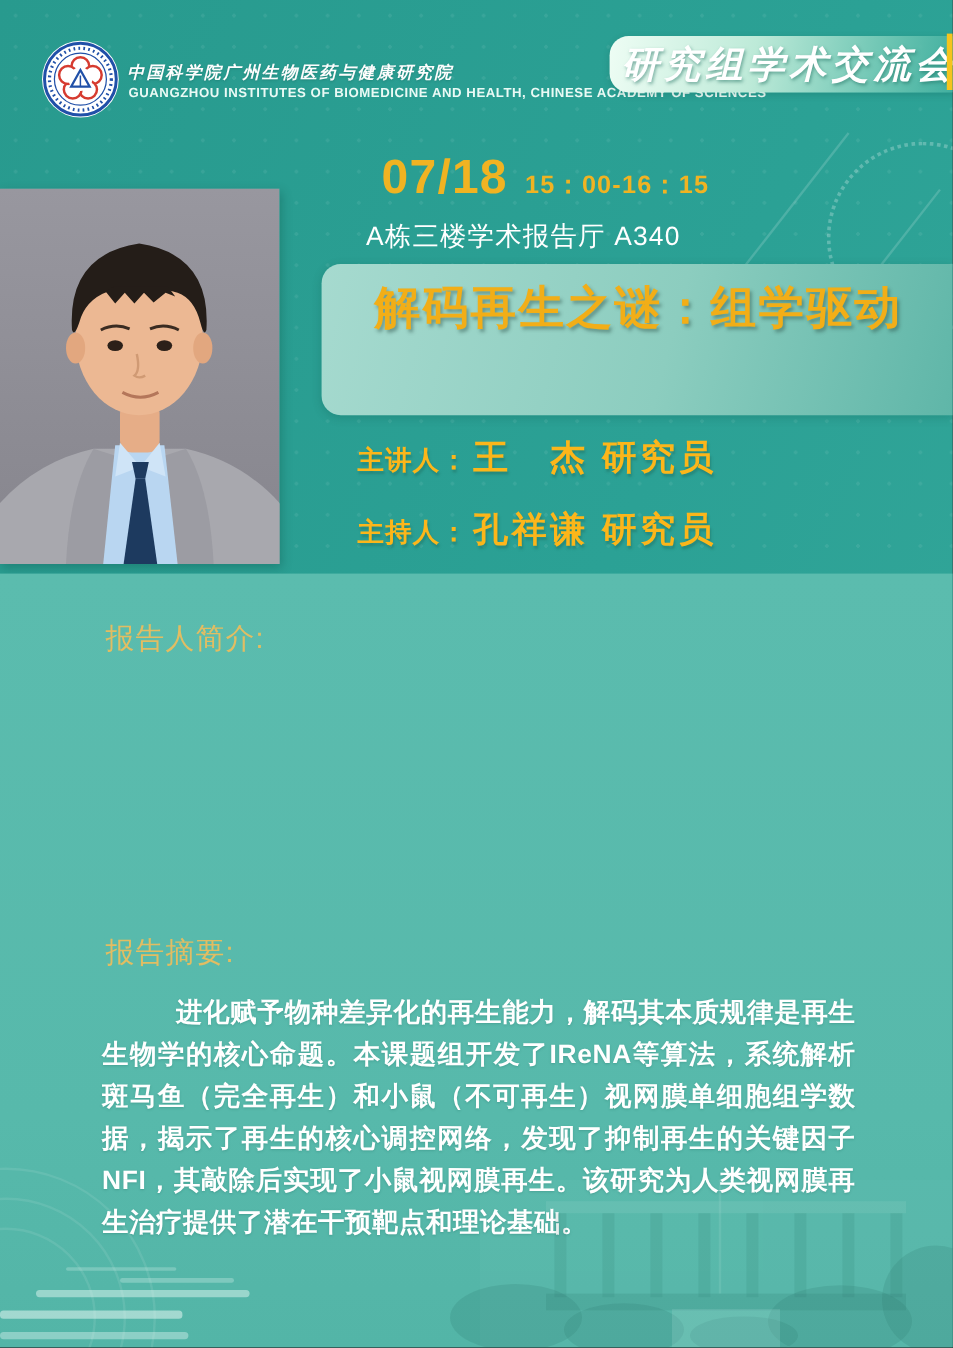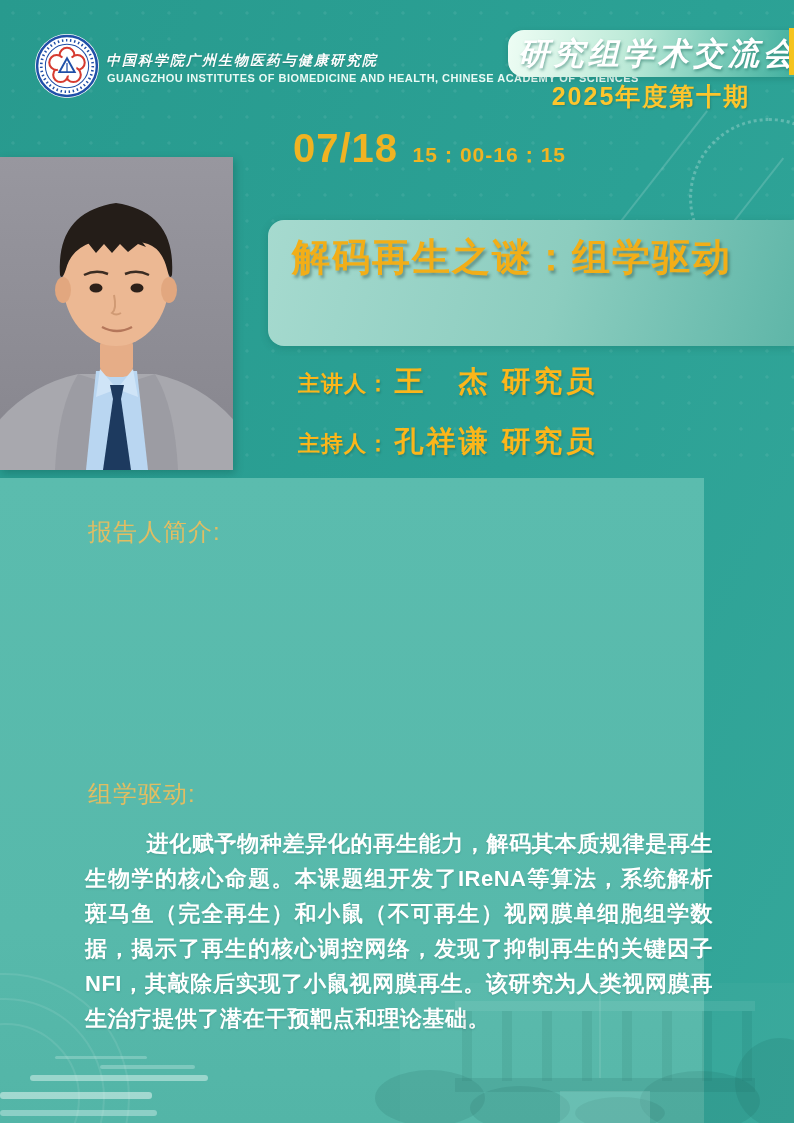--- a/index.html
+++ b/index.html
@@ -53,47 +53,47 @@
     text-shadow:1px 2px 3px rgba(30,110,95,0.55);
   }
   .edge-strip{ position:absolute; right:0; top:28px; width:5px; height:47px; background:#f5c41d; }
   .issue{
     position:absolute; left:508px; top:80px; width:286px; text-align:center;
     color:#fdc52c; font-size:25px; font-weight:bold; letter-spacing:2px;
     text-shadow:1px 1px 2px rgba(30,100,85,0.4);
   }
   
   .photo{ position:absolute; left:0; top:157px; width:233px; height:313px; box-shadow:2px 3px 8px rgba(0,50,45,0.25); }
-  .datetime{ position:absolute; left:293px; top:126px; white-space:nowrap; }
+  .datetime{ position:absolute; left:318px; top:126px; white-space:nowrap; }
   .date{ color:#f0b322; font-size:40px; font-weight:bold; letter-spacing:1px; }
   .time{ color:#f0b322; font-size:21px; font-weight:bold; margin-left:10px; letter-spacing:1px; }
   .venue{
     position:absolute; left:305px; top:182px;
     color:#ffffff; font-size:22px; letter-spacing:1px;
   }
   .title-panel{
     position:absolute; left:268px; top:220px; width:526px; height:126px;
     border-radius:16px 0 0 16px;
     background:linear-gradient(105deg,#a6dacf 0%,#8ccdbf 55%,#5fb6a8 100%);
     box-shadow:0 2px 8px rgba(0,60,50,0.18);
-    padding:12px 0 0 24px;
+    padding:12px 0 0 44px;
   }
   .title-line{
     color:#f2ae17; font-size:38px; font-weight:bold; line-height:50px;
     letter-spacing:2px; white-space:nowrap;
     text-shadow:2px 3px 3px rgba(45,80,70,0.45);
   }
   .person-row{ position:absolute; left:298px; white-space:nowrap; }
   .person-row.speaker{ top:362px; }
   .person-row.host{ top:422px; }
   .person-label{ color:#fcb61a; font-size:22px; font-weight:bold; letter-spacing:1px; text-shadow:1px 2px 2px rgba(30,100,85,0.4); }
   .person-name{ color:#fcb61a; font-size:29px; font-weight:bold; letter-spacing:3px; text-shadow:1px 2px 2px rgba(30,100,85,0.4); }
   
   .lower{
-    position:absolute; left:0; top:478px; width:704px; height:645px;
+    position:absolute; left:0; top:478px; width:794px; height:645px;
     background:linear-gradient(180deg,#5bbcae 0%,#57b9ab 70%,#53b5a7 100%);
   }
   .sec-heading{
     position:absolute; left:88px;
     color:#e2bd62; font-size:24px; letter-spacing:1px;
   }
   .sec-heading.bio{ top:38px; }
   .sec-heading.abs{ top:300px; }
   .body-text{
     position:absolute; left:85px; width:628px;
@@ -138,21 +138,20 @@
     <polygon points="32,24.5 24.5,38 39.5,38" fill="none" stroke="#2050a8" stroke-width="1.8"></polygon>
     <line x1="32" y1="29" x2="32" y2="38" stroke="#2050a8" stroke-width="1.2"></line>
   </svg>
   <div class="inst-cn">中国科学院广州生物医药与健康研究院</div>
   <div class="inst-en">GUANGZHOU INSTITUTES OF BIOMEDICINE AND HEALTH, CHINESE ACADEMY OF SCIENCES</div>
 
   <div class="banner-pill">
     <span>研究组学术交流会</span>
   </div>
   <div class="edge-strip"></div>
-  <div class="issue">2025年度第十期</div>
 
   <svg class="photo" viewBox="0 0 233 313" preserveAspectRatio="none">
     <defs>
       <linearGradient id="bgGrad" x1="0" y1="0" x2="0" y2="1">
         <stop offset="0" stop-color="#98979f"></stop>
           <stop offset="1" stop-color="#86858d"></stop>
       </linearGradient>
     </defs>
     <rect width="233" height="313" fill="url(#bgGrad)"></rect>
 
@@ -182,20 +181,21 @@
     <ellipse cx="96" cy="131" rx="6.5" ry="4.5" fill="#2c2019"></ellipse>
     <ellipse cx="137" cy="131" rx="6.5" ry="4.5" fill="#2c2019"></ellipse>
     <path d="M114 138 q 3 14 -2 18 q 4 3 9 0" stroke="#d09a74" stroke-width="2" fill="none"></path>
     <path d="M102 170 q 15 8 30 0" stroke="#b4765a" stroke-width="2.5" fill="none"></path>
   </svg>
 
   <div class="datetime">
     <span class="date">07/18</span>
     <span class="time">15：00-16：15</span>
   </div>
+  <div class="venue">A栋三楼学术报告厅 A340</div>
 
   <div class="title-panel">
     <div class="title-line">解码再生之谜：组学驱动</div>
   </div>
 
   <div class="person-row host">
     <span class="person-label">主持人：</span>
     <span class="person-name">孔祥谦  研究员</span>
   </div>
   <div class="person-row speaker">
@@ -203,21 +203,21 @@
     <span class="person-name">王　杰  研究员</span>
   </div>
 
   <div class="lower">
     <div class="arc-circle arc-c1"></div>
     <div class="arc-circle arc-c2"></div>
     <div class="arc-circle arc-c3"></div>
 
     <div class="sec-heading bio">报告人简介:</div>
 
-    <div class="sec-heading abs">组学驱动:</div>
+    <div class="sec-heading abs">报告摘要:</div>
     <p class="body-text abs">进化赋予物种差异化的再生能力，解码其本质规律是再生生物学的核心命题。本课题组开发了IReNA等算法，系统解析斑马鱼（完全再生）和小鼠（不可再生）视网膜单细胞组学数据，揭示了再生的核心调控网络，发现了抑制再生的关键因子NFI，其敲除后实现了小鼠视网膜再生。该研究为人类视网膜再生治疗提供了潜在干预靶点和理论基础。</p>
 
     <svg class="building" viewBox="0 0 794 140" preserveAspectRatio="none">
       <rect x="400" y="0" width="394" height="140" fill="rgba(255,255,255,0.05)"></rect>
       <rect x="455" y="18" width="300" height="10" fill="rgba(255,255,255,0.14)"></rect>
       <g fill="rgba(15,75,68,0.18)">
         <rect x="462" y="28" width="10" height="70"></rect>
         <rect x="502" y="28" width="10" height="70"></rect>
         <rect x="542" y="28" width="10" height="70"></rect>
         <rect x="582" y="28" width="10" height="70"></rect>

